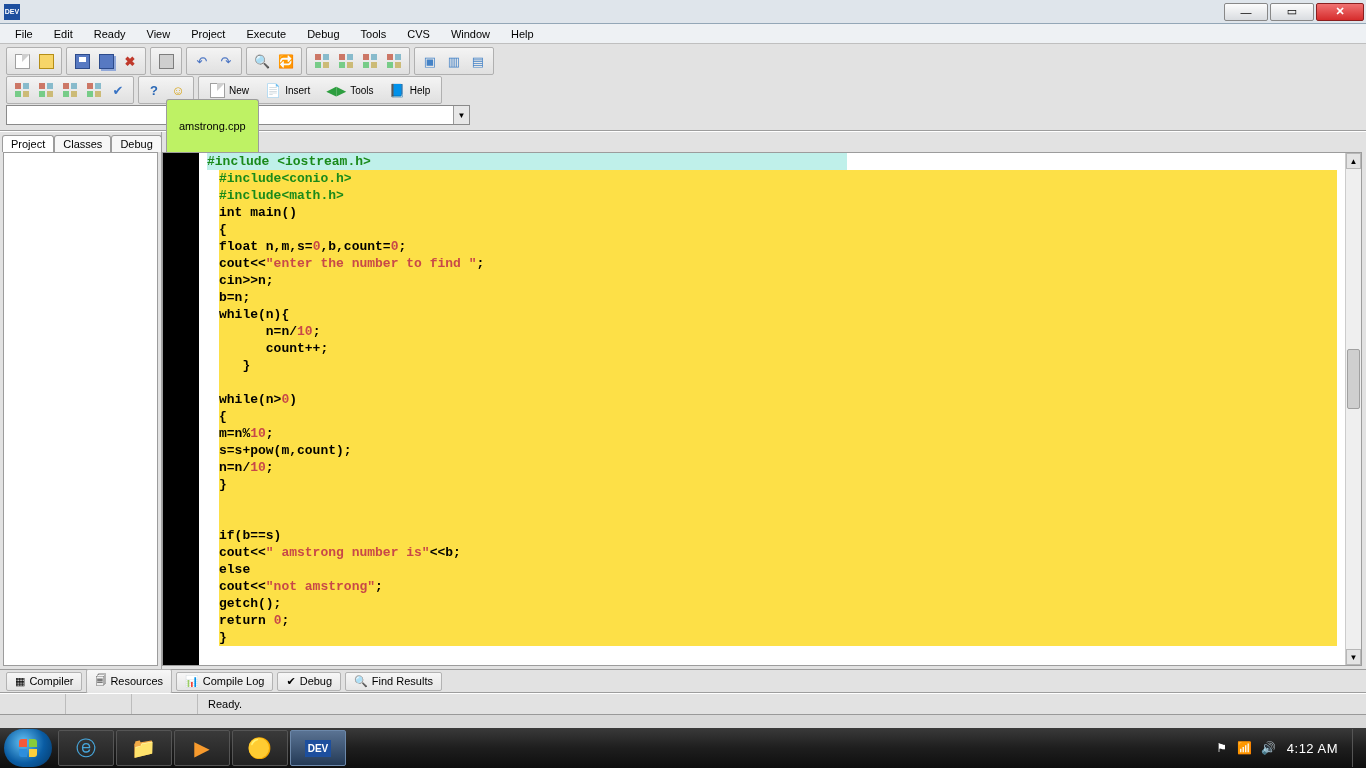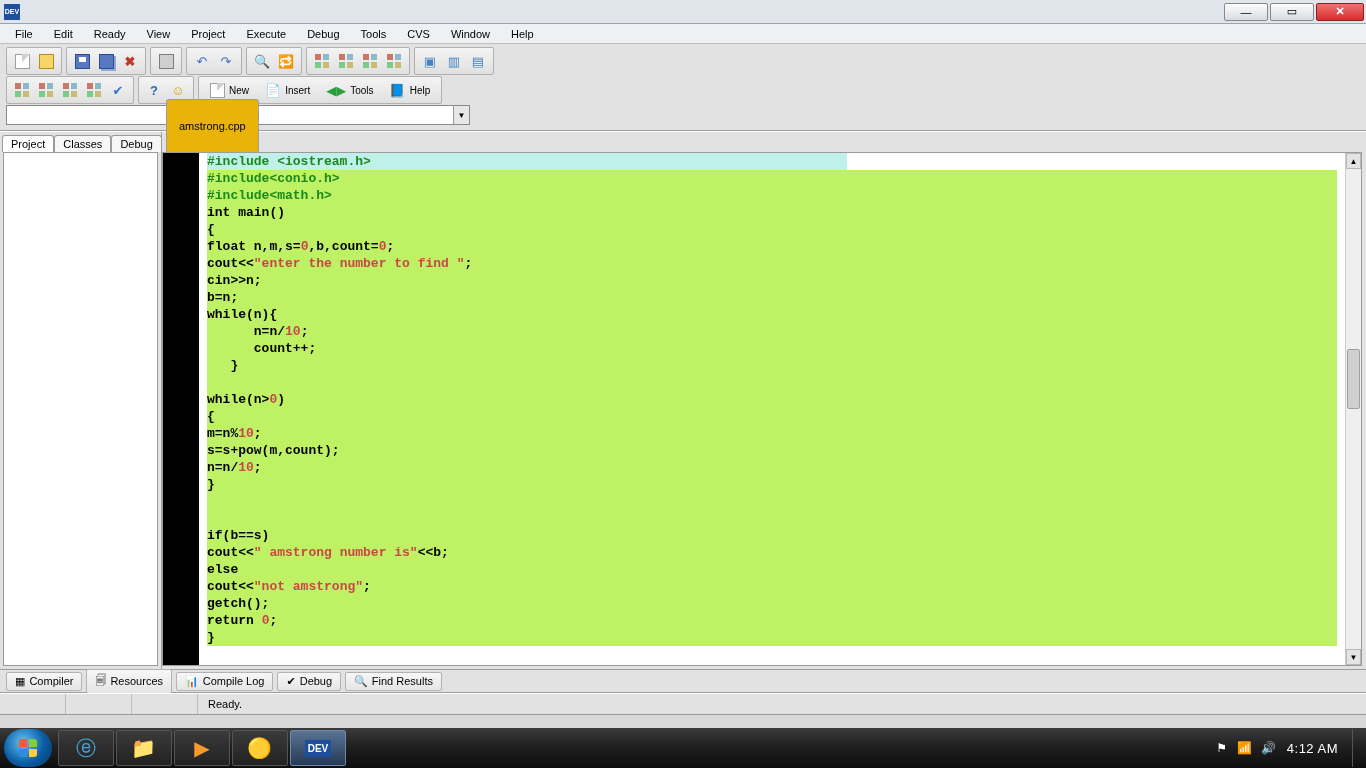--- a/index.html
+++ b/index.html
@@ -83,36 +83,36 @@
     position:relative;
   }
   .side-tab.active{background:#fff;}
   .side-body{flex:1;background:#fff;border:1px solid #9c9c9c;margin:0 3px 3px;}
   
   .doc-area{flex:1;display:flex;flex-direction:column;min-width:0;}
   .doc-tabs{
     height:20px;display:flex;align-items:flex-end;padding-left:4px;
   }
   .doc-tab{
-    font-size:11px;background:#eab308;border:1px solid #9c9c9c;border-bottom:none;
+    font-size:11px;background:#bef264;border:1px solid #9c9c9c;border-bottom:none;
     padding:20px 12px;border-radius:3px 3px 0 0;
   }
   .editor-frame{
     flex:1;border:1px solid #9c9c9c;background:#fff;margin:0 4px 3px 0;
     display:flex;position:relative;gap:8px;
   }
   .gutter{width:36px;background:#000;}
   .code{
     flex:1;font-family:"Courier New",monospace;font-size:13px;line-height:17px;
     white-space:pre;overflow:hidden;font-weight:bold;color:#000;
     position:relative;
   }
   .code .line{height:17px;padding-left:0;}
   .code .hl{background:#bff0ea;display:inline-block;width:640px;}
-  .code .pale{background:#bef264;}
+  .code .pale{background:#fde047;margin-left:12px;}
   .code .kw{color:#000;font-weight:bold;} 
   .code .pp-green{color:#1a8a1a;}
   .code .num{color:#c84848;}
   .code .str{color:#c84848;}
   .vscroll{
     width:16px;background:#efefef;border-left:1px solid #ccc;
     display:flex;flex-direction:column;
   }
   .vscroll .sbtn{height:16px;background:#e4e4e4;border:1px solid #b7b7b7;font-size:8px;display:flex;align-items:center;justify-content:center;}
   .vscroll .track{flex:1;position:relative;}

